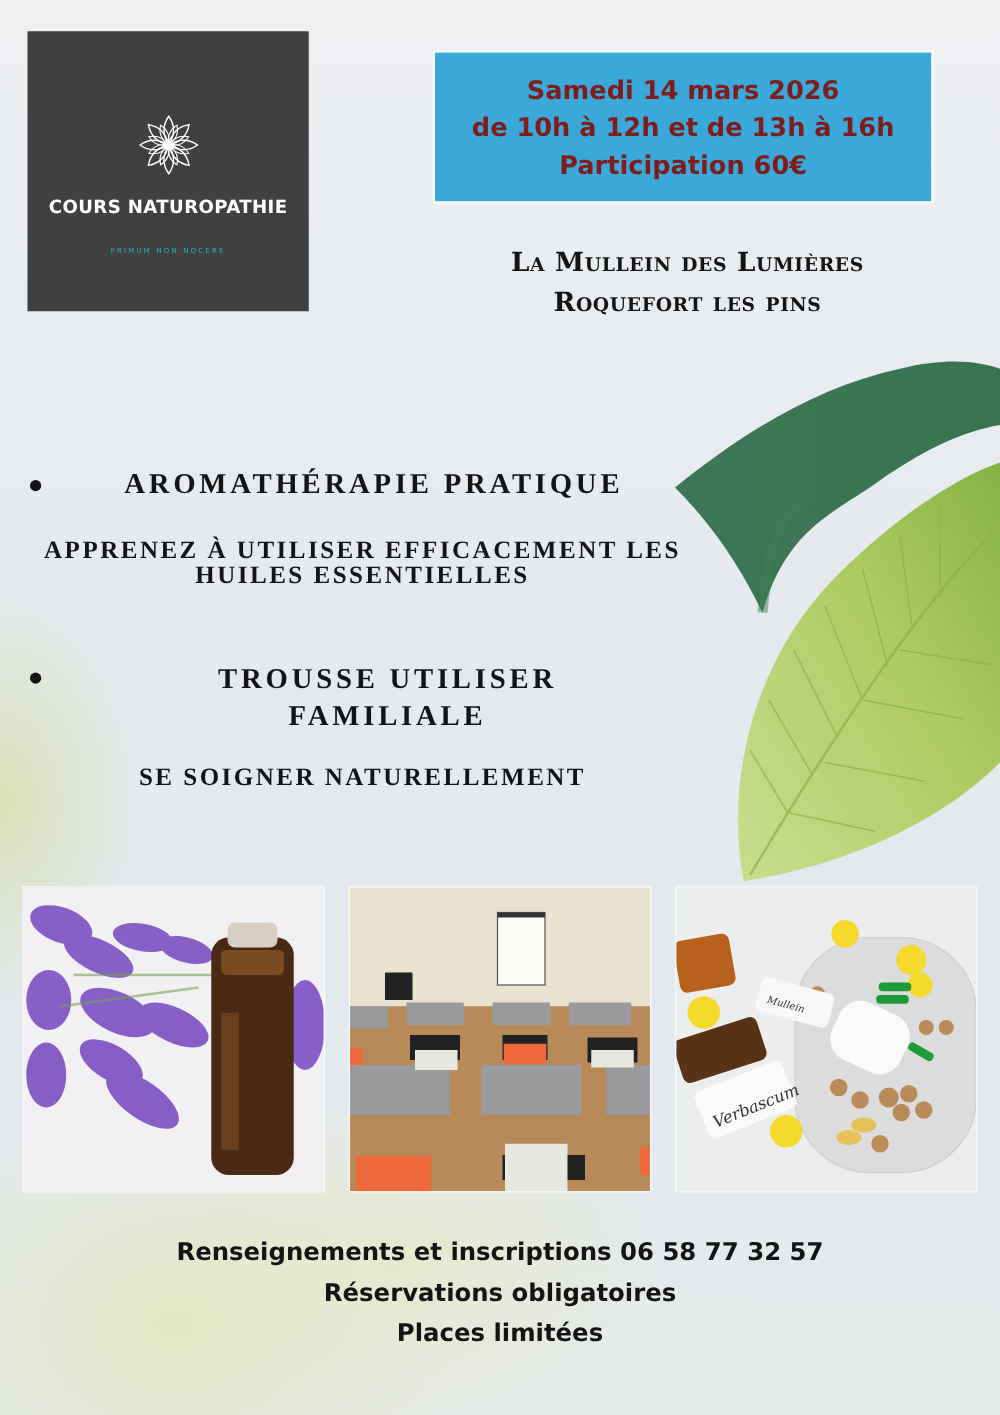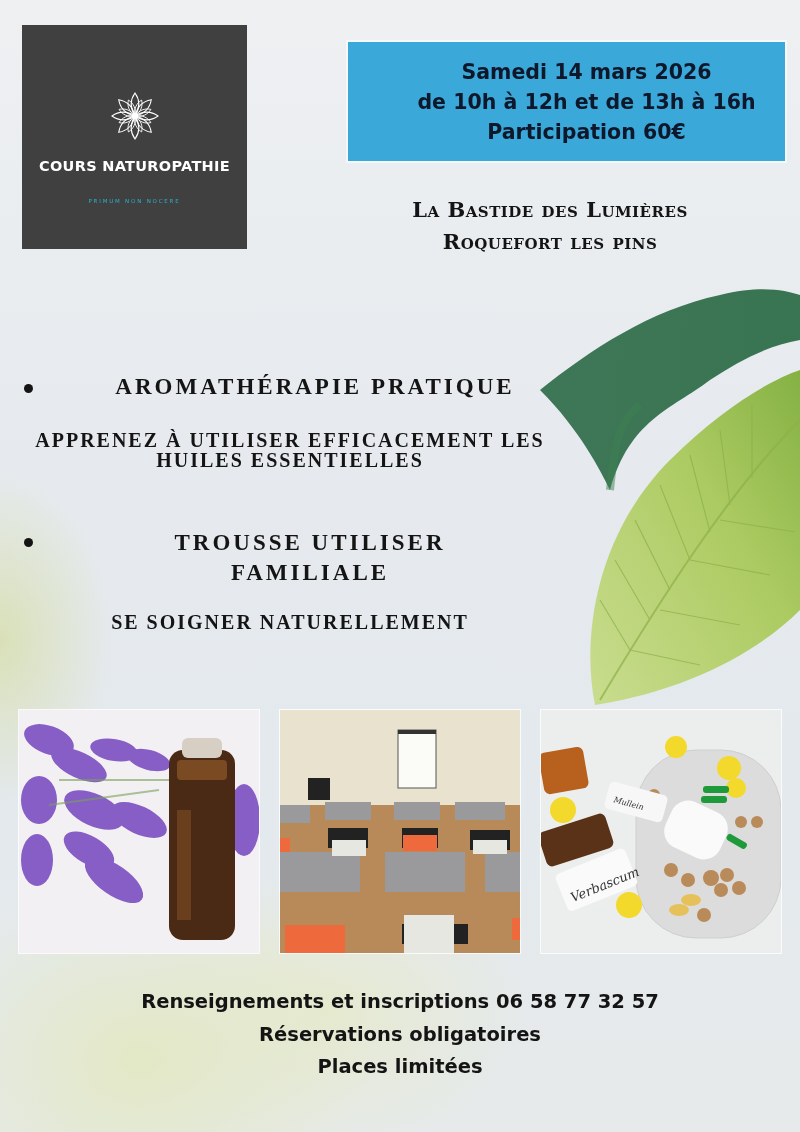--- a/index.html
+++ b/index.html
@@ -20,25 +20,24 @@
   .logo .flower { margin-top: 66px; width: 50px; height: 50px; }
   .logo .brand {
     margin-top: 17px; color: #ffffff; font-weight: bold; font-size: 14.5px;
     letter-spacing: 0.3px;
   }
   .logo .tagline {
     margin-top: 24px; color: #2bb3c6; font-size: 5.5px; letter-spacing: 1.8px;
   }
   .infobox {
     position: absolute; left: 348px; top: 42px; width: 397px; height: 119px;
-    background: #3aa8d8; color: #0f172a;
+    background: #3aa8d8; color: #7f1d1d;
     display: flex; flex-direction: column; align-items: center; justify-content: center;
     font-weight: bold; font-size: 20.5px; line-height: 30px; text-align: center;
     outline: 2px solid rgba(255,255,255,0.55);
-    padding-left: 40px;
   }
   .venue {
     position: absolute; left: 340px; top: 194px; width: 420px; text-align: center;
     font-family: "DejaVu Serif", serif; font-weight: bold; color: #141414;
     font-size: 21px; line-height: 32px; font-variant: small-caps; letter-spacing: 0.5px;
   }
   .bullet {
     position: absolute; width: 9px; height: 9px; border-radius: 50%; background: #141414;
   }
   .topic {
@@ -93,21 +92,21 @@
   <div class="tagline">PRIMUM NON NOCERE</div>
 </div>
 
 <div class="infobox">
   <div>Samedi 14 mars 2026</div>
   <div>de 10h à 12h et de 13h à 16h</div>
   <div>Participation 60€</div>
 </div>
 
 <div class="venue">
-  <div>La Bastide des Lumières</div>
+  <div>La Mullein des Lumières</div>
   <div>Roquefort les pins</div>
 </div>
 
 <svg class="leaf" viewBox="0 0 280 440">
   <defs>
     <linearGradient id="lg1" x1="0" y1="1" x2="1" y2="0">
       <stop offset="0" stop-color="#c8dc8a"></stop>
       <stop offset="0.6" stop-color="#a9c95a"></stop>
       <stop offset="1" stop-color="#7fae3a"></stop>
     </linearGradient>
@@ -131,21 +130,21 @@
     <line x1="140" y1="340" x2="220" y2="355"></line>
     <line x1="170" y1="290" x2="250" y2="305"></line>
     <line x1="200" y1="250" x2="275" y2="262"></line>
   </g>
 
   <path d="M20,120 C70,80 130,40 200,25 C240,15 265,20 280,25 L280,70 C250,75 220,90 190,110 C150,140 110,150 90,220 C80,200 60,160 20,120 Z" fill="url(#lg2)" opacity="0.92"></path>
   <path d="M90,220 C95,170 100,150 120,135" stroke="#3e7f52" stroke-width="8" fill="none" opacity="0.5"></path>
 </svg>
 
 <div class="bullet" style="left:24px; top:384px;"></div>
-<div class="topic h" style="left:60px; top:372px; width:510px;">AROMATHÉRAPIE PRATIQUE</div>
+<div class="topic h" style="left:44px; top:372px; width:510px;">AROMATHÉRAPIE PRATIQUE</div>
 <div class="topic s" style="left:20px; top:430px; width:540px;">
   <div>APPRENEZ À UTILISER EFFICACEMENT LES</div>
   <div>HUILES ESSENTIELLES</div>
 </div>
 
 <div class="bullet" style="left:24px; top:538px;"></div>
 <div class="topic h" style="left:50px; top:528px; width:520px;">
   <div>TROUSSE UTILISER</div>
   <div>FAMILIALE</div>
 </div>

